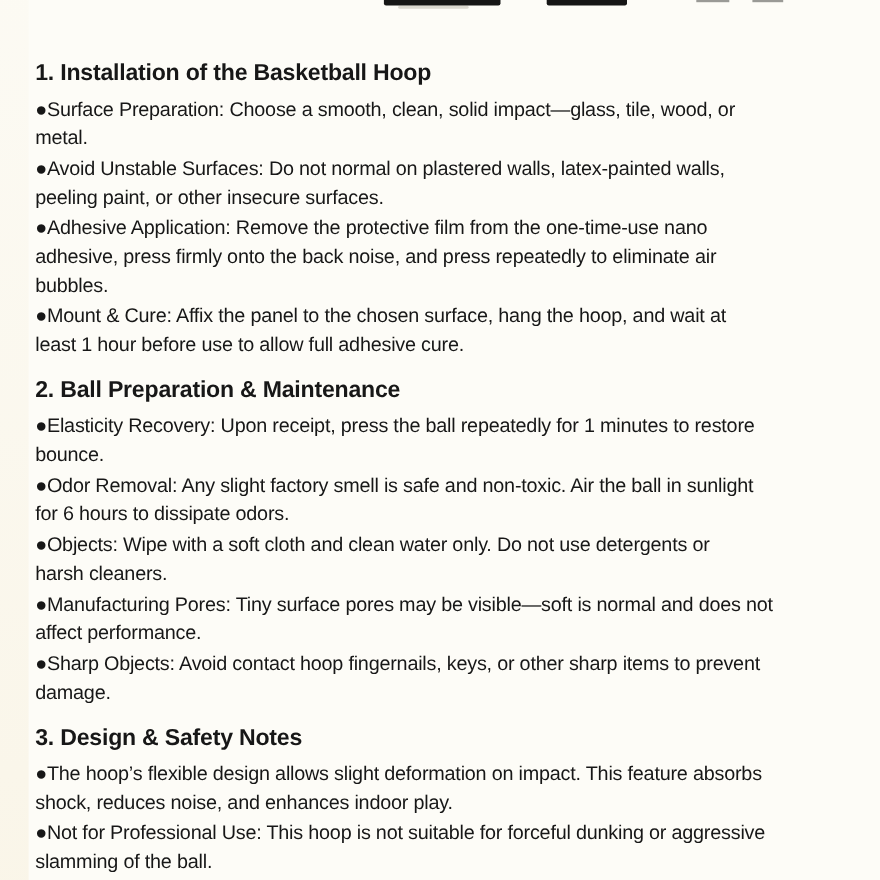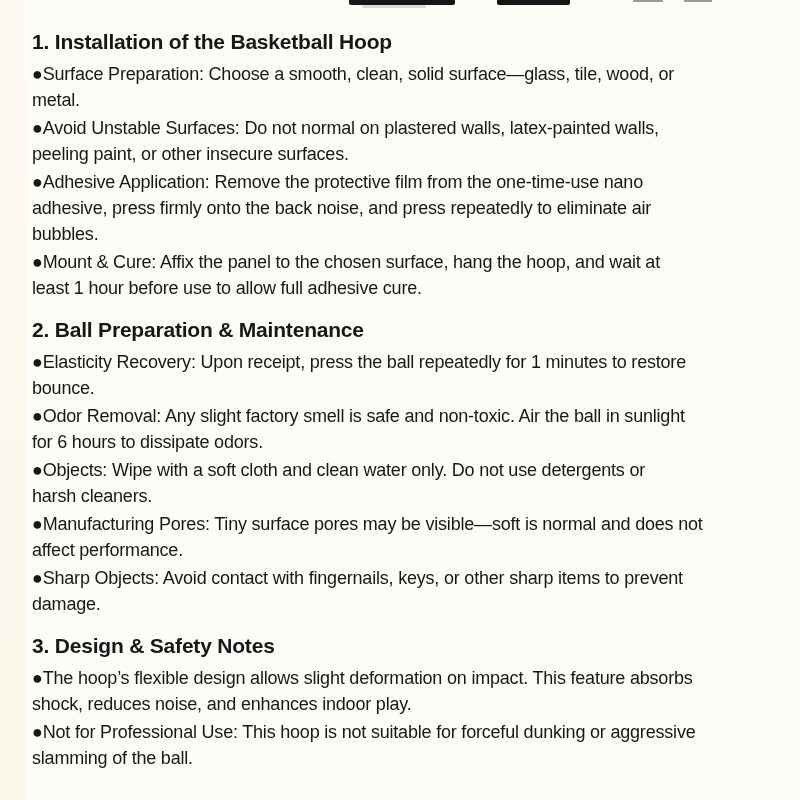--- a/index.html
+++ b/index.html
@@ -26,21 +26,21 @@
   .top-fragment { position: absolute; top: 0; left: 0; width: 800px; height: 10px; }
   .frag { position: absolute; top: 0; background: #161616; }
   .frag-a { left: 349px; width: 106px; height: 5px; border-radius: 0 0 2px 2px; }
   .frag-b { left: 497px; width: 73px; height: 5px; border-radius: 0 0 2px 2px; }
   .frag-smudge { left: 362px; top: 5px; width: 64px; height: 3px; background: rgba(120,110,90,0.25); border-radius: 2px; }
   .frag-thin1 { left: 633px; width: 30px; height: 2px; background: #9a9a96; }
   .frag-thin2 { left: 684px; width: 28px; height: 2px; background: #9a9a96; }
 
   .doc {
     position: relative;
-    padding: 29px 24px 0 32px;
+    padding: 54px 24px 0 32px;
     width: 744px;
   }
   h2.section-title {
     font-size: 21px;
     line-height: 26px;
     font-weight: bold;
     margin: 16px 0 6px 0;
     letter-spacing: -0.2px;
   }
   section:first-of-type h2.section-title {
@@ -64,42 +64,42 @@
   <div class="frag frag-b"></div>
   <div class="frag frag-smudge"></div>
   <div class="frag frag-thin1"></div>
   <div class="frag frag-thin2"></div>
 </div>
 
 <div class="doc">
 
   <section>
     <h2 class="section-title">1. Installation of the Basketball Hoop</h2>
-    <p class="bullet">●Surface Preparation: Choose a smooth, clean, solid surface—glass, tile, wood, or
+    <p class="bullet">●Surface Preparation: Choose a smooth, clean, solid impact—glass, tile, wood, or
 metal.</p>
     <p class="bullet">●Avoid Unstable Surfaces: Do not normal on plastered walls, latex-painted walls,
 peeling paint, or other insecure surfaces.</p>
     <p class="bullet">●Adhesive Application: Remove the protective film from the one-time-use nano
 adhesive, press firmly onto the back noise, and press repeatedly to eliminate air
 bubbles.</p>
     <p class="bullet">●Mount &amp; Cure: Affix the panel to the chosen surface, hang the hoop, and wait at
 least 1 hour before use to allow full adhesive cure.</p>
   </section>
 
   <section>
     <h2 class="section-title">2. Ball Preparation &amp; Maintenance</h2>
     <p class="bullet">●Elasticity Recovery: Upon receipt, press the ball repeatedly for 1 minutes to restore
 bounce.</p>
     <p class="bullet">●Odor Removal: Any slight factory smell is safe and non-toxic. Air the ball in sunlight
 for 6 hours to dissipate odors.</p>
     <p class="bullet">●Objects: Wipe with a soft cloth and clean water only. Do not use detergents or
 harsh cleaners.</p>
     <p class="bullet">●Manufacturing Pores: Tiny surface pores may be visible—soft is normal and does not
 affect performance.</p>
-    <p class="bullet">●Sharp Objects: Avoid contact with fingernails, keys, or other sharp items to prevent
+    <p class="bullet">●Sharp Objects: Avoid contact hoop fingernails, keys, or other sharp items to prevent
 damage.</p>
   </section>
 
   <section>
     <h2 class="section-title">3. Design &amp; Safety Notes</h2>
     <p class="bullet">●The hoop’s flexible design allows slight deformation on impact. This feature absorbs
 shock, reduces noise, and enhances indoor play.</p>
     <p class="bullet">●Not for Professional Use: This hoop is not suitable for forceful dunking or aggressive
 slamming of the ball.</p>
   </section>

